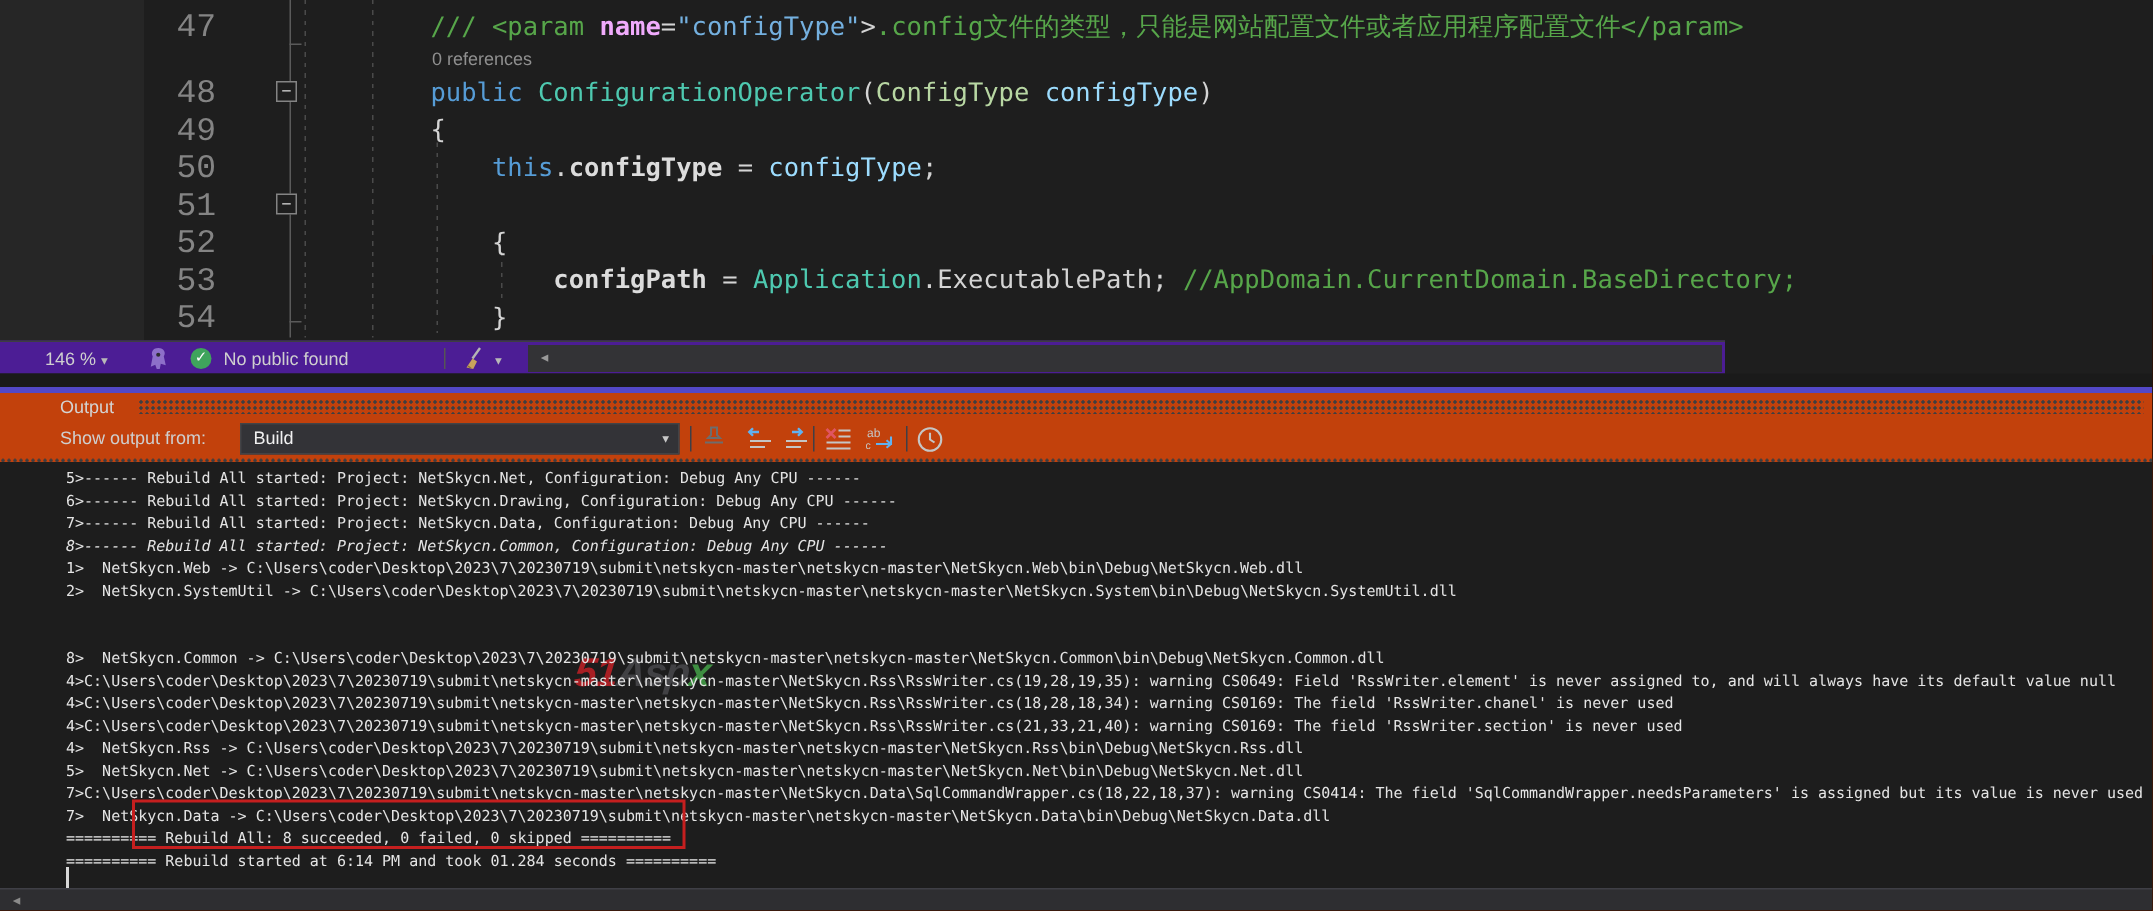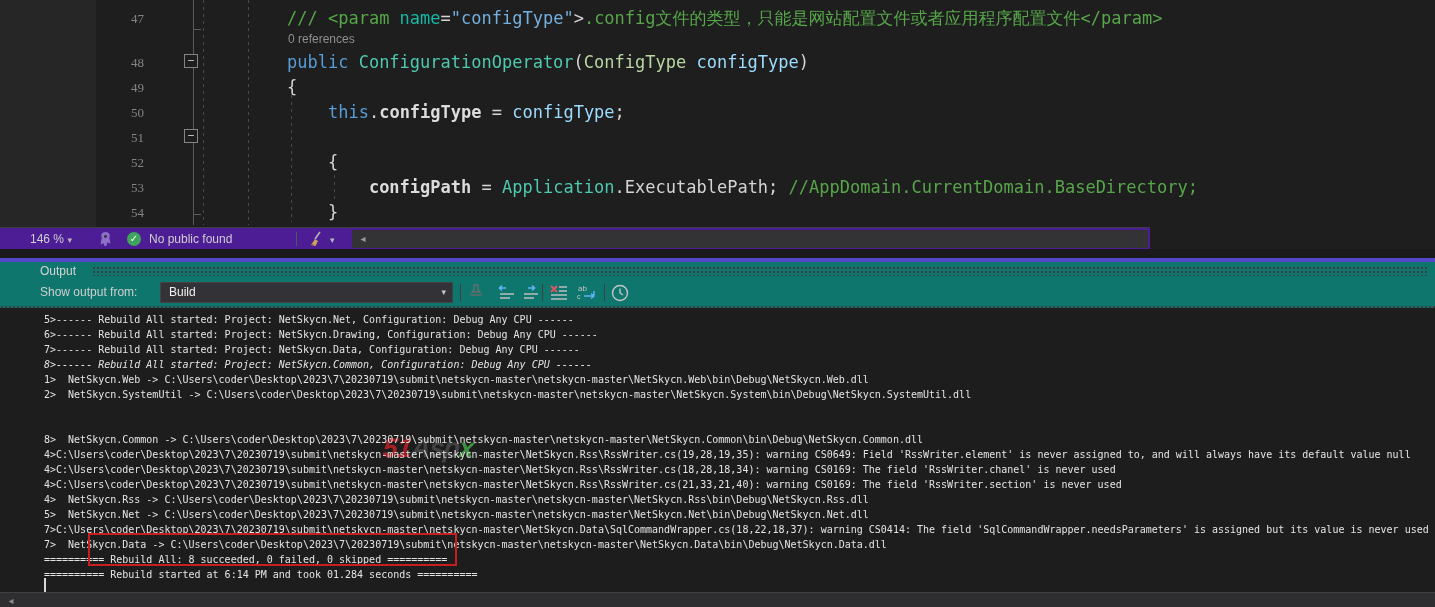--- a/index.html
+++ b/index.html
@@ -6,51 +6,51 @@
   html,body { background:#000; }
   #screen {
     position:relative; width:1435px; height:607px; overflow:hidden;
     background:#1e1e1e; font-family:"Liberation Sans", sans-serif;
   }
   
   #editor { position:absolute; left:0; top:0; width:1435px; height:227px; background:#1e1e1e; }
   #glyph-margin { position:absolute; left:0; top:0; width:96px; height:227px; background:#262626; }
   #gutter { position:absolute; left:98px; top:0; width:48px; height:227px; }
   .line-num { position:absolute; right:2px; width:46px; height:25px; line-height:25px;
-    text-align:right; color:#848484; font-family:Liberation Serif, serif; font-size:13px; }
+    text-align:right; color:#848484; font-family:Liberation Mono, monospace; font-size:22px; }
   #outline-line { position:absolute; left:193px; top:0; width:1px; height:225px; background:#5a5a5a; }
   .outline-tick { position:absolute; left:193px; width:8px; height:1px; background:#5a5a5a; }
   .fold-box { position:absolute; left:184px; width:14px; height:14px; background:#1e1e1e;
     border:1px solid #848484; color:#c8c8c8; font-size:11px; line-height:12px; text-align:center;
     font-family:"DejaVu Sans Mono", monospace; }
   .indent-guide { position:absolute; width:1px;
     background:repeating-linear-gradient(to bottom,#4a4a4a 0 3px,transparent 3px 7px); }
   #code-area { position:absolute; left:0; top:0; width:1435px; height:227px; }
   .code-line { position:absolute; left:287px; height:25px; line-height:25px; white-space:pre;
     font-family:"DejaVu Sans Mono", monospace; font-size:17px; color:#d4d4d4; }
   #code-lens { position:absolute; left:288px; top:32px; font-size:12px; color:#8f8f8f; }
   .tk-com{color:#57a64a} .tk-kw{color:#569cd6} .tk-ctrl{color:#c586c0} .tk-type{color:#4ec9b0}
   .tk-enum{color:#b8d7a3} .tk-param{color:#9cdcfe} .tk-plain{color:#d4d4d4}
-  .tk-field{color:#dcdcdc;font-weight:bold} .tk-docname{color:#14b8a6;font-weight:normal}
+  .tk-field{color:#dcdcdc;font-weight:bold} .tk-docname{color:#f0abfc;font-weight:bold}
   .tk-docstr{color:#74b0df}
   
   #editor-bar { position:absolute; left:0; top:227px; width:1150px; height:22px; background:#4c1d95;
     border-top:1px solid #3e3e42; color:#cfcfcf; font-size:12px; }
   .ebar-item { position:absolute; top:0; height:22px; line-height:22px; }
   .caret { color:#b8b8b8; font-size:9px; }
   .vdivider { position:absolute; top:4px; width:1px; height:14px; background:#555; }
   #health-check { position:absolute; left:127px; top:4px; width:14px; height:14px; border-radius:50%;
     background:#3fa45c; color:#fff; font-size:10px; line-height:14px; text-align:center; }
   #h-scrollbar { position:absolute; left:352px; top:2px; right:2px; height:18px; background:#333336; }
   #h-scroll-arrow { position:absolute; left:4px; top:0; width:14px; height:18px; line-height:18px;
     color:#9a9a9a; font-size:10px; text-align:center; }
   #gap-band { position:absolute; left:0; top:249px; width:1435px; height:9px; background:#1a1a1a; }
   #splitter { position:absolute; left:0; top:258px; width:1435px; height:4px; background:#5348c7; }
   
-  #output-panel { position:absolute; left:0; top:262px; width:1435px; height:345px; background:#0f766e; }
+  #output-panel { position:absolute; left:0; top:262px; width:1435px; height:345px; background:#c2410c; }
   #output-title-row { position:absolute; left:0; top:0; width:1435px; height:18px; }
   #output-title { position:absolute; left:40px; top:2px; font-size:12px; color:#d4d4d4; }
   .grip-dots { position:absolute; top:4px; height:10px;
     background:radial-gradient(#3e3e42 1px, transparent 1.2px); background-size:4px 4px; }
   #output-toolbar { position:absolute; left:0; top:18px; width:1435px; height:25px; }
   #show-output-label { position:absolute; left:40px; top:5px; font-size:12px; color:#cfcfcf; }
   #output-source-dropdown { position:absolute; left:160px; top:2px; width:293px; height:21px;
     background:#333337; border:1px solid #434346; color:#f1f1f1; font-size:12px; line-height:19px;
     padding-left:8px; }
   #output-source-caret { position:absolute; right:6px; top:0; color:#c8c8c8; font-size:9px; line-height:19px; }

